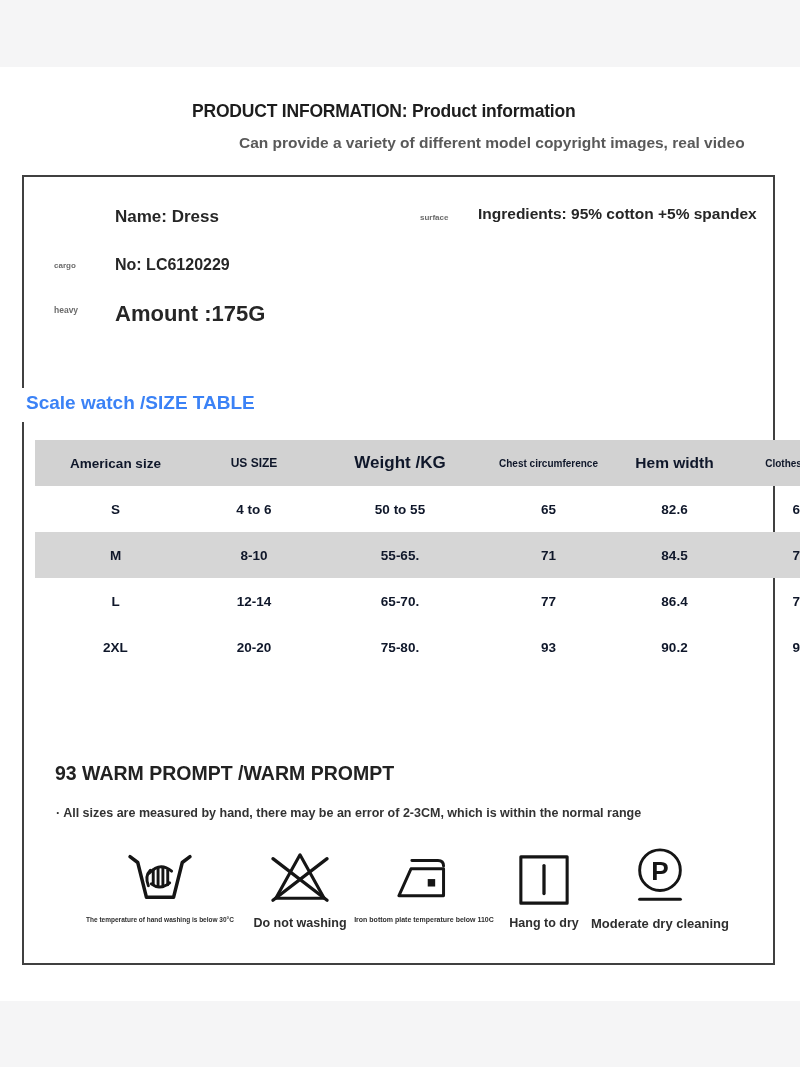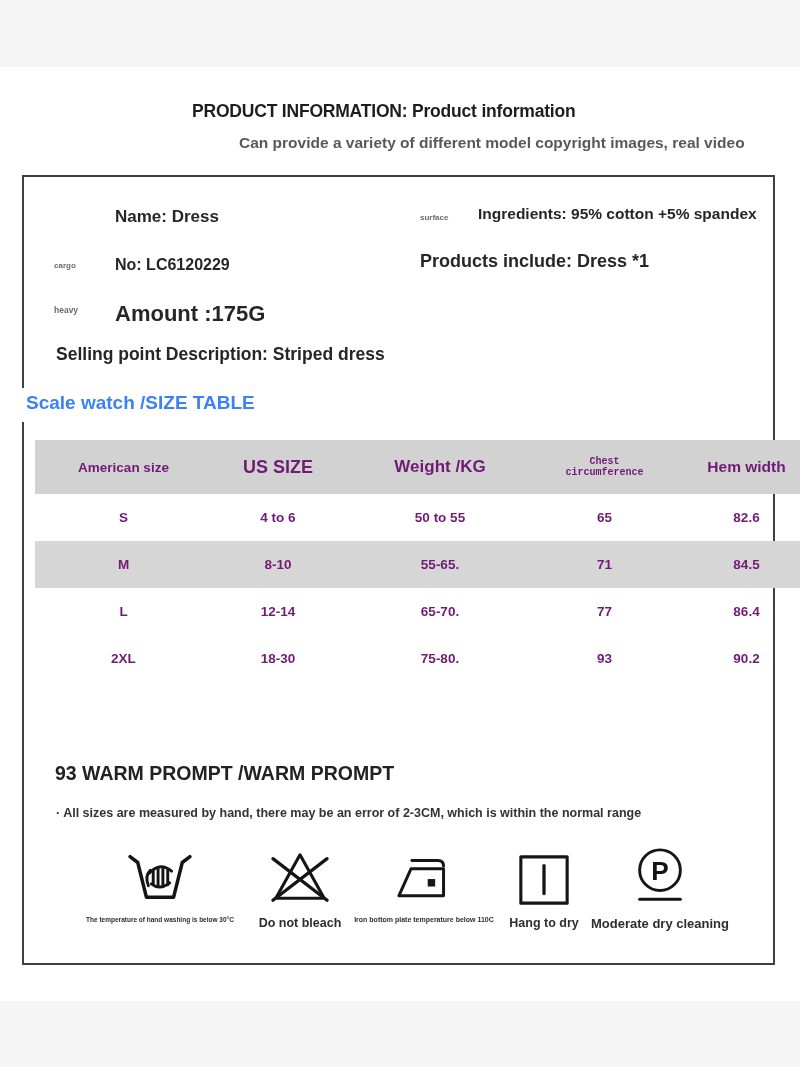--- a/index.html
+++ b/index.html
@@ -18,25 +18,25 @@
   .f-ingredients{left:454px;top:28px;font-size:15.5px;font-weight:600;}
   .l-cargo{left:30px;top:84px;}
   .f-no{left:91px;top:79px;font-size:16px;font-weight:600;}
   .f-include{left:396px;top:74px;font-size:18px;font-weight:600;}
   .l-heavy{left:30px;top:128px;font-size:8.5px;}
   .f-amount{left:91px;top:124px;font-size:22px;font-weight:600;}
   .f-selling{left:32px;top:167px;font-size:17.5px;font-weight:600;}
   .size-heading{position:absolute;left:-8px;top:211px;background:#fff;padding:4px 14px 8px 10px;font-size:19px;font-weight:600;color:#3b82f6;white-space:nowrap;}
   table.size{position:absolute;left:11px;top:263px;width:729px;border-collapse:collapse;table-layout:fixed;}
   table.size tr{height:46px;}
-  table.size th, table.size td{padding:16px;text-align:center;vertical-align:middle;font-weight:600;color:#701a75;}
+  table.size th, table.size td{padding:8px;text-align:center;vertical-align:middle;font-weight:600;color:#0f172a;}
   table.size thead tr{background:#d2d2d2;}
   table.size tbody tr.stripe{background:#d6d6d6;}
-  .c1{width:145px;} .c2{width:100px;} .c3{width:160px;} .c4{width:105px;font-family:Liberation Mono, monospace;} .c5{width:115px;} .c6{width:104px;}
-  th.h-american{font-size:13.5px;} th.h-us{font-size:18px;} th.h-weight{font-size:17px;}
+  .c1{width:145px;} .c2{width:100px;} .c3{width:160px;} .c4{width:105px;} .c5{width:115px;} .c6{width:104px;}
+  th.h-american{font-size:13.5px;} th.h-us{font-size:12px;} th.h-weight{font-size:17px;}
   th.h-chest{font-size:10px;} th.h-hem{font-size:15.5px;} th.h-clothes{font-size:10px;}
   table.size td{font-size:13.5px;}
   .warm-heading{position:absolute;left:31px;top:585px;font-size:19.5px;font-weight:700;color:#222;white-space:nowrap;}
   .warm-note{position:absolute;left:32px;top:629px;font-size:12.5px;font-weight:600;color:#333;white-space:nowrap;}
   .care-item{position:absolute;top:668px;display:flex;flex-direction:column;align-items:center;}
   .care-icon{height:62px;display:flex;align-items:flex-end;justify-content:center;}
   .care-icon svg{stroke:#151515;fill:none;stroke-linecap:round;stroke-linejoin:round;}
   .care-caption{margin-top:9px;color:#2e2e2e;font-weight:600;white-space:nowrap;text-align:center;}
   .ci-1{left:51px;width:170px;} .ci-1 .care-caption{font-size:6.5px;}
   .ci-2{left:216px;width:120px;} .ci-2 .care-caption{font-size:12.5px;}
@@ -56,26 +56,24 @@
   <div class="page-subtitle">Can provide a variety of different model copyright images, real video</div>
 
   <div class="box">
 
     <div class="abs f-name">Name: Dress</div>
     <div class="abs lbl-sm l-surface">surface</div>
     <div class="abs f-ingredients">Ingredients: 95% cotton +5% spandex</div>
 
     <div class="abs lbl-sm l-cargo">cargo</div>
     <div class="abs f-no">No: LC6120229</div>
-    <div class="abs f-include">Products include: Dress *1</div>
 
     <div class="abs lbl-sm l-heavy">heavy</div>
     <div class="abs f-amount">Amount :175G</div>
 
-    <div class="abs f-selling">Selling point Description: Striped dress</div>
 
     <div class="size-heading">Scale watch /SIZE TABLE</div>
 
     <table class="size">
       <thead>
         <tr>
           <th class="c1 h-american">American size</th>
           <th class="c2 h-us">US SIZE</th>
           <th class="c3 h-weight">Weight /KG</th>
           <th class="c4 h-chest">Chest circumference</th>
@@ -103,21 +101,21 @@
         <tr>
           <td>L</td>
           <td>12-14</td>
           <td>65-70.</td>
           <td>77</td>
           <td>86.4</td>
           <td>77</td>
         </tr>
         <tr>
           <td>2XL</td>
-          <td>18-30</td>
+          <td>20-20</td>
           <td>75-80.</td>
           <td>93</td>
           <td>90.2</td>
           <td>93</td>
         </tr>
       </tbody>
     </table>
 
     <div class="warm-heading">93 WARM PROMPT /WARM PROMPT</div>
     <div class="warm-note">· All sizes are measured by hand, there may be an error of 2-3CM, which is within the normal range</div>
@@ -139,21 +137,21 @@
     </div>
 
     <div class="care-item ci-2">
       <div class="care-icon">
         <svg width="62" height="58" viewBox="0 0 64 60">
           <path d="M32 6 L7 51 L57 51 Z" stroke-width="3.2"></path>
           <path d="M4 10 L60 53" stroke-width="3.4"></path>
           <path d="M60 10 L4 53" stroke-width="3.4"></path>
         </svg>
       </div>
-      <div class="care-caption">Do not bleach</div>
+      <div class="care-caption">Do not washing</div>
     </div>
 
     <div class="care-item ci-3">
       <div class="care-icon">
         <svg width="60" height="54" viewBox="0 0 64 58">
           <path d="M19 8 H47 Q53 8 53 14" stroke-width="3.2"></path>
           <path d="M5 46 L18 17 H53 V46 Z" stroke-width="3.2"></path>
           <rect x="36" y="28" width="8" height="8" fill="#151515" stroke="none"></rect>
         </svg>
       </div>

